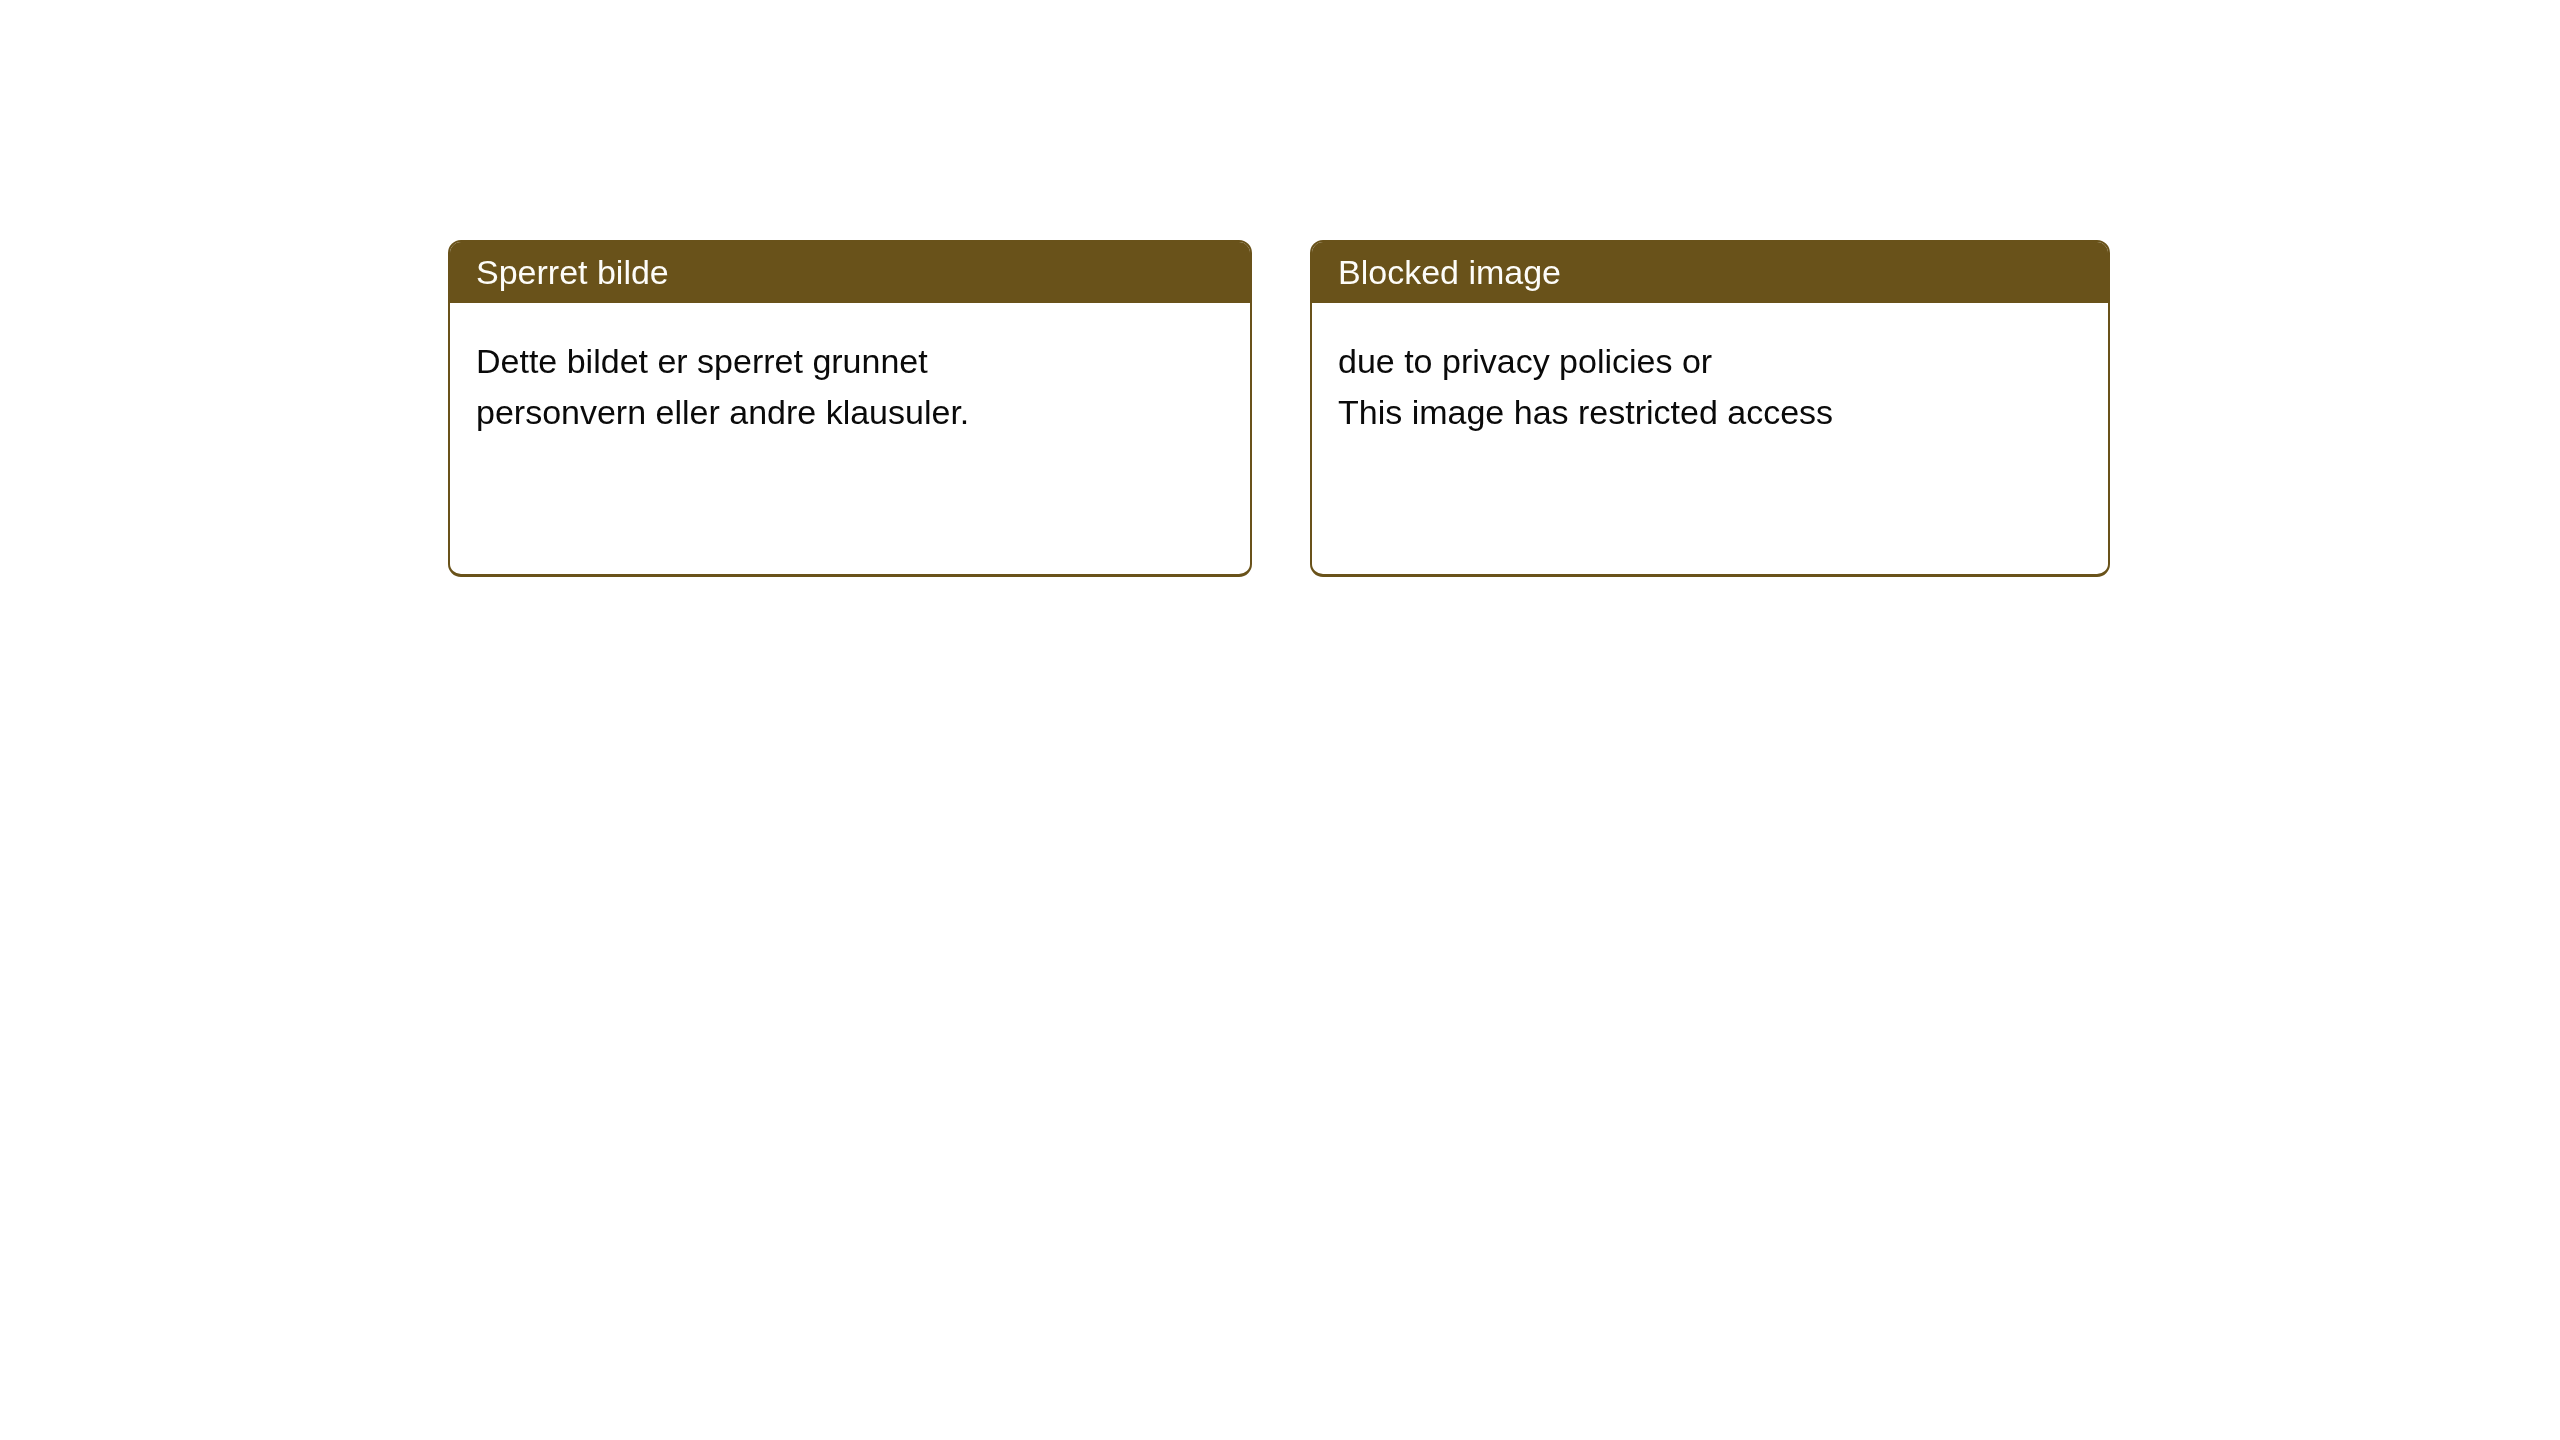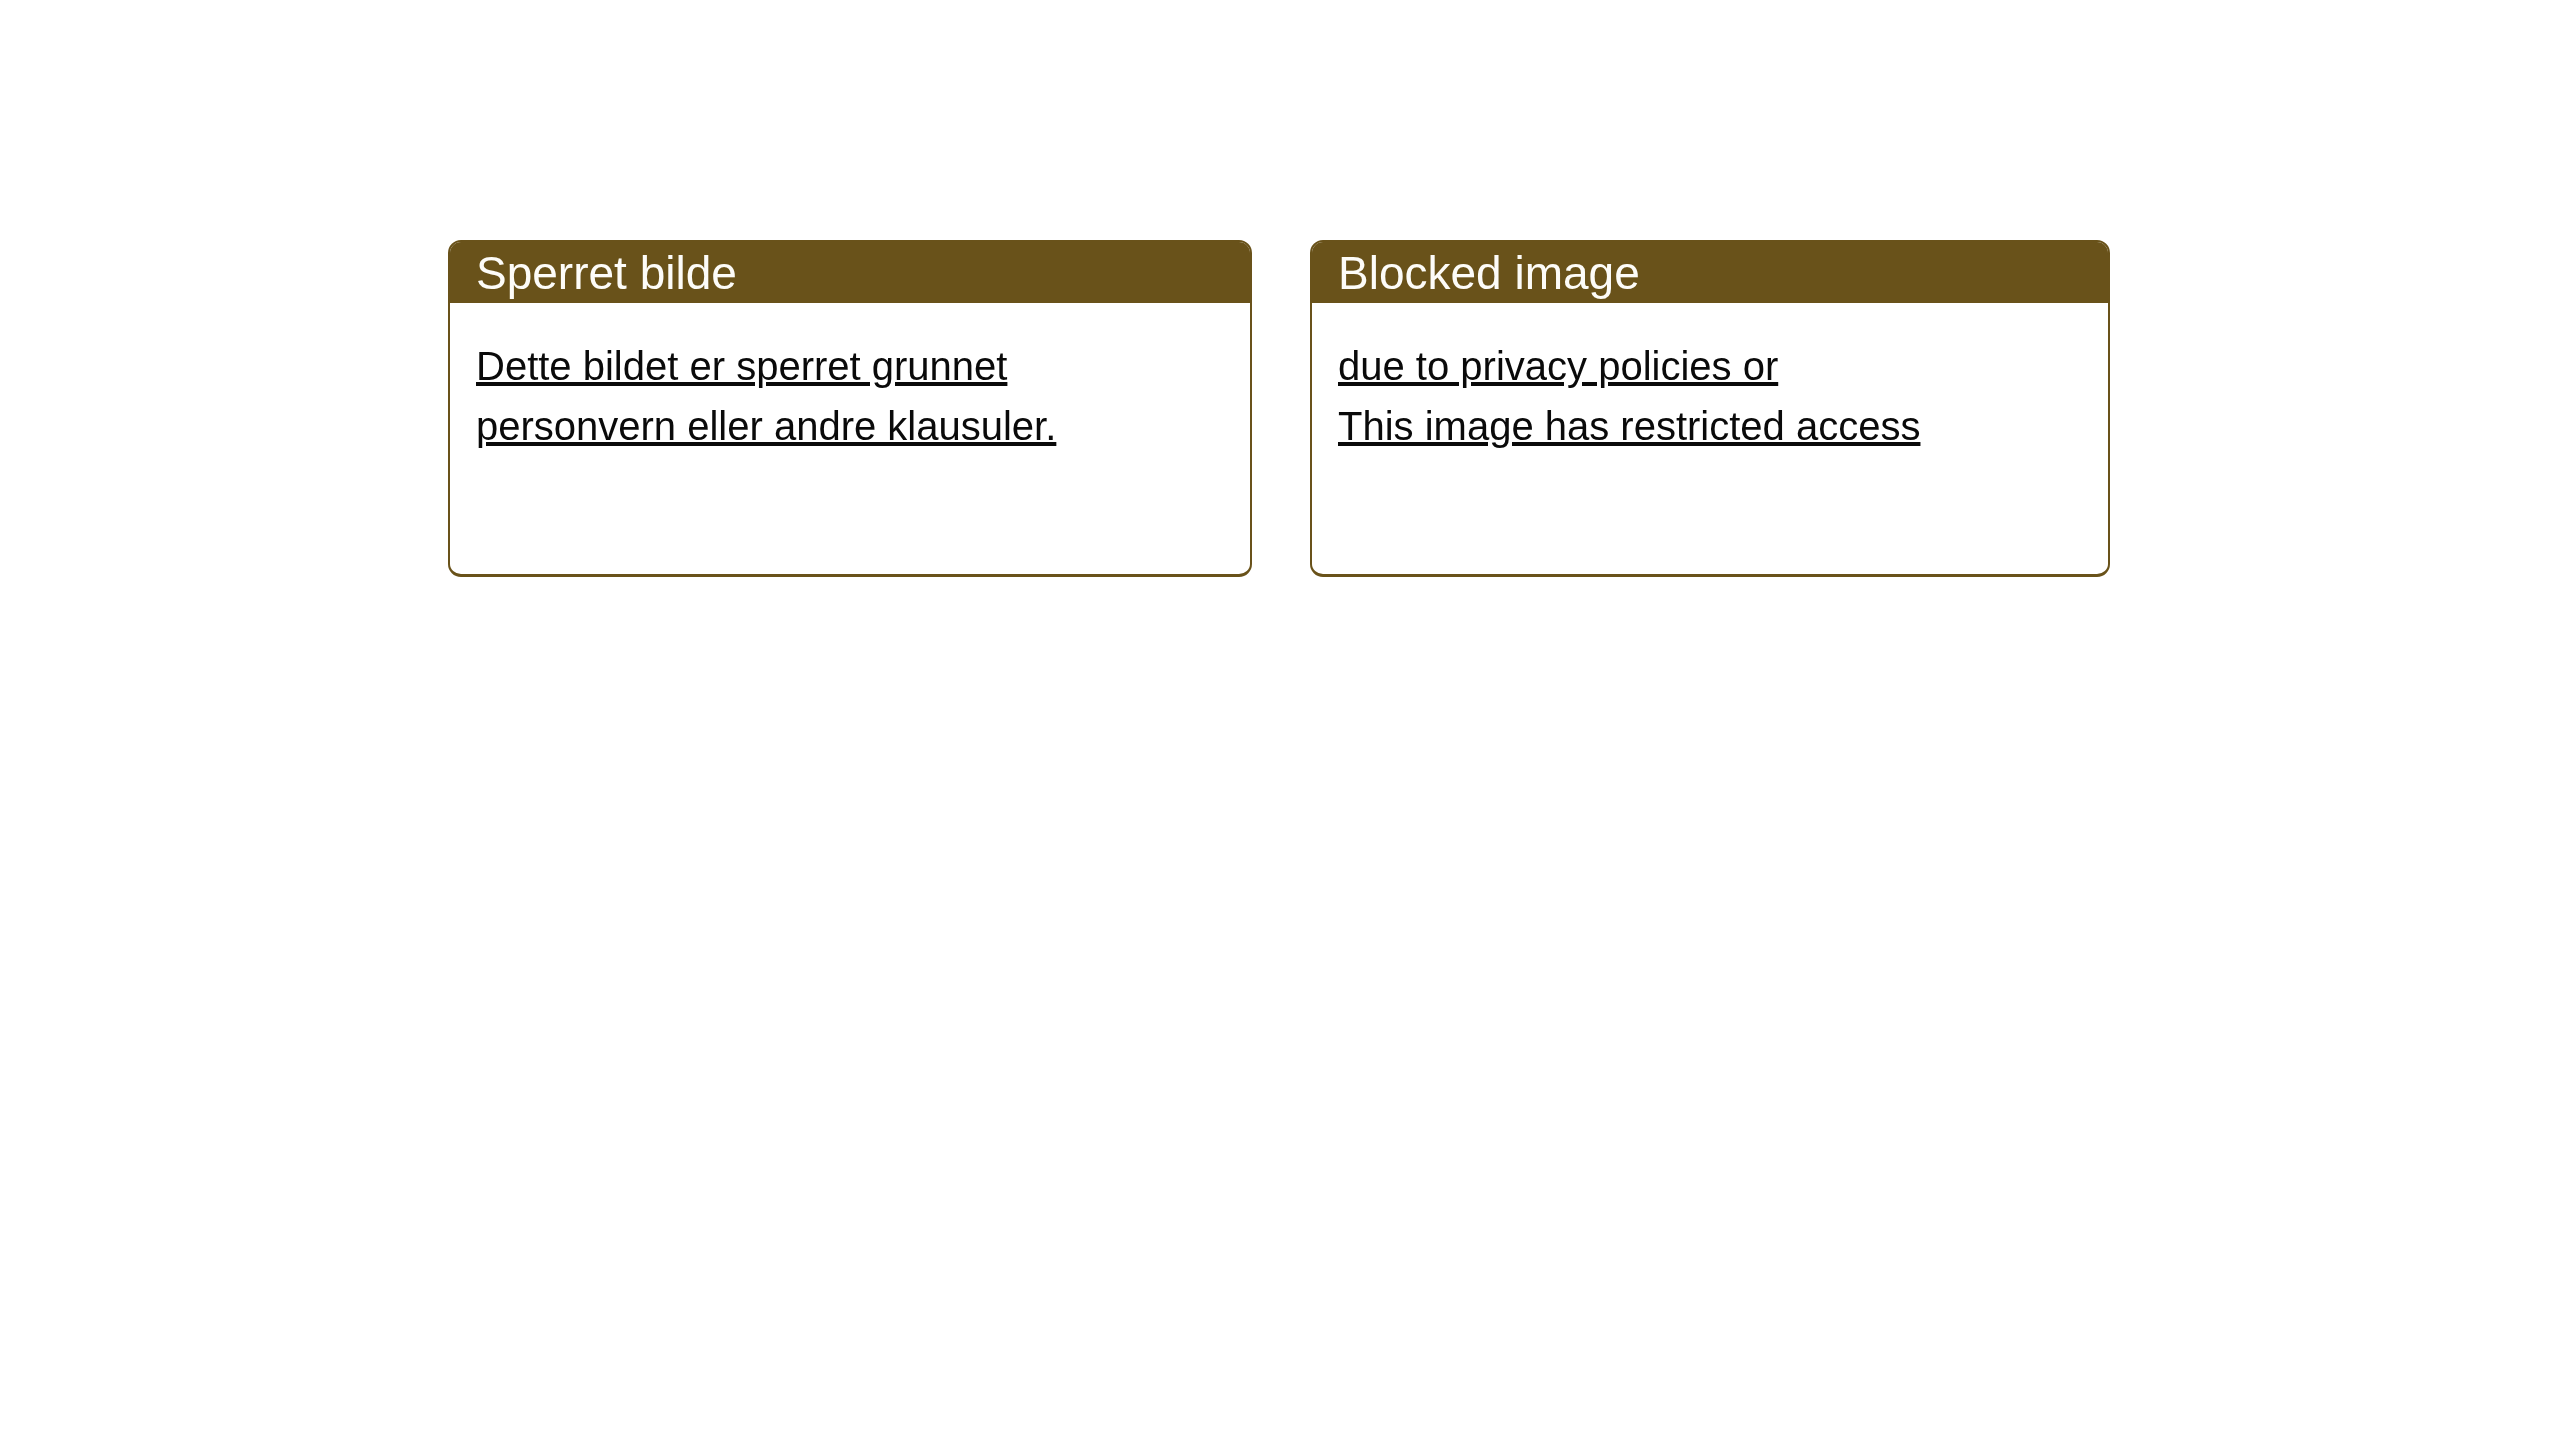--- a/index.html
+++ b/index.html
@@ -37,30 +37,29 @@
   .card.right { left: 1310px; width: 800px; }
   .card-header {
     height: 61px;
     background: var(--header-bg);
     display: flex;
     align-items: center;
     padding: 0 26px;
   }
   .card-title {
     color: var(--header-text);
-    font-size: 46px;
+    font-size: 34px;
     font-weight: 400;
     white-space: nowrap;
   }
   .card-body {
     padding: 33px 26px 0 26px;
     color: var(--body-text);
-    font-size: 40px;
+    font-size: 34px;
     line-height: 1.5;
-    text-decoration: underline;
   }
   .body-line { display: block; white-space: nowrap; }
 </style>
 </head>
 <body>
 
 <div class="canvas">
 
   <div class="card left">
     <div class="card-header">

